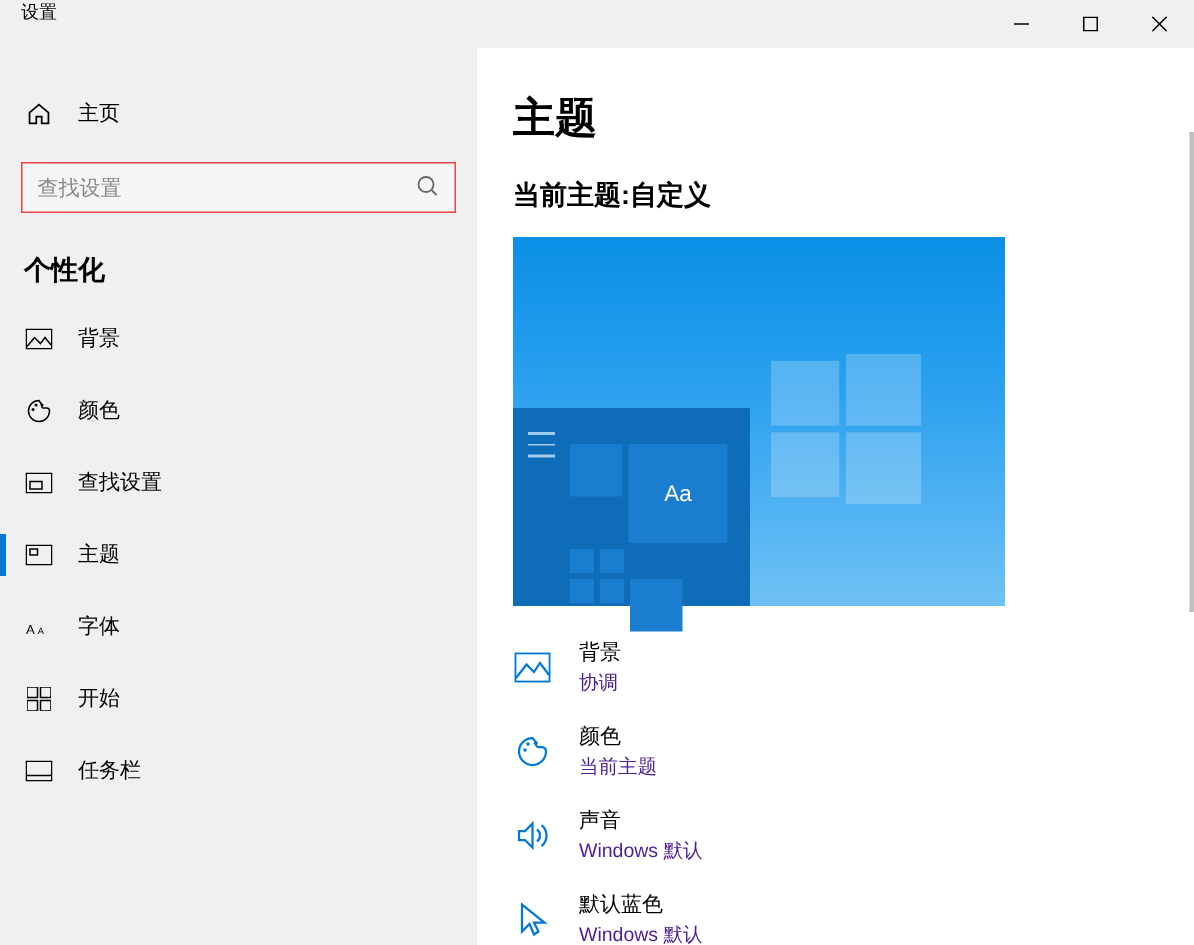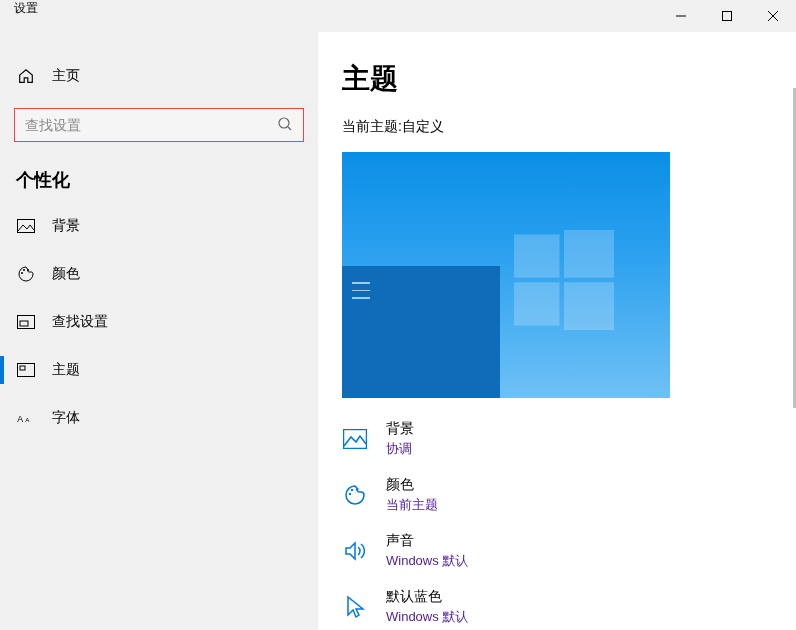--- a/index.html
+++ b/index.html
@@ -113,22 +113,23 @@
       width: 3px;
       height: 320px;
       background: #c0c0c0;
     }
     .main h1 {
       font-size: 28px;
       font-weight: 600;
       margin-bottom: 20px;
     }
     .subhead {
-      font-size: 14px;
+      font-size: 18px;
       margin-bottom: 16px;
+      font-weight: bold;
     }
     .preview {
       width: 328px;
       height: 246px;
       background: linear-gradient(180deg, #0a8fe6 0%, #2aa0ef 40%, #6fc1f5 100%);
       position: relative;
       margin-bottom: 22px;
     }
     .preview .win-logo {
       position: absolute;
@@ -271,20 +272,40 @@
       <span>主题</span>
     </div>
     <div class="nav-item">
       <span class="icon">
           <svg width="18" height="14" viewBox="0 0 20 16">
             <text x="0" y="13" font-size="10" fill="#000">A</text>
             <text x="9" y="13" font-size="7" fill="#000">A</text>
           </svg>
         </span>
       <span>字体</span>
+    </div>
+    <div class="nav-item">
+      <span class="icon">
+          <svg width="16" height="16" viewBox="0 0 16 16">
+            <rect x="0" y="0" width="7" height="7" fill="none" stroke="#000"></rect>
+            <rect x="9" y="0" width="7" height="7" fill="none" stroke="#000"></rect>
+            <rect x="0" y="9" width="7" height="7" fill="none" stroke="#000"></rect>
+            <rect x="9" y="9" width="7" height="7" fill="none" stroke="#000"></rect>
+          </svg>
+        </span>
+      <span>开始</span>
+    </div>
+    <div class="nav-item">
+      <span class="icon">
+          <svg width="18" height="14" viewBox="0 0 18 14">
+            <rect x="0.5" y="0.5" width="17" height="13" fill="none" stroke="#000"></rect>
+            <line x1="0.5" y1="10" x2="17.5" y2="10" stroke="#000"></line>
+          </svg>
+        </span>
+      <span>任务栏</span>
     </div>
   </div>
 
   <div class="main">
     <div class="scroll-indicator"></div>
     <h1>主题</h1>
     <div class="subhead">
       <span>当前主题:</span><span>自定义</span>
     </div>
 
@@ -294,20 +315,36 @@
         <rect x="44" y="0" width="44" height="42" fill="#fff"></rect>
         <rect x="0" y="46" width="40" height="38" fill="#fff"></rect>
         <rect x="44" y="46" width="44" height="42" fill="#fff"></rect>
       </svg>
       <div class="start">
         <div class="start-left">
           <span></span>
             <span></span>
             <span></span>
         </div>
+        <div class="tiles">
+          <div class="tile-label"></div>
+          <div class="tile-row">
+            <div class="tile tile-med"></div>
+            <div class="tile tile-big">Aa</div>
+          </div>
+          <div class="tile-row">
+            <div class="tile tile-sm"></div>
+              <div class="tile tile-sm"></div>
+          </div>
+          <div class="tile-row">
+            <div class="tile tile-sm"></div>
+              <div class="tile tile-sm"></div>
+              <div class="tile tile-med"></div>
+          </div>
+        </div>
       </div>
     </div>
 
     <div class="theme-row">
       <span class="t-icon">
           <svg width="24" height="20" viewBox="0 0 24 20">
             <rect x="0.5" y="0.5" width="23" height="19" fill="none" stroke="#0078d7" stroke-width="1.5"></rect>
             <polyline points="1,17 8,8 13,13 17,7 23,15" fill="none" stroke="#0078d7" stroke-width="1.5"></polyline>
           </svg>
         </span>

